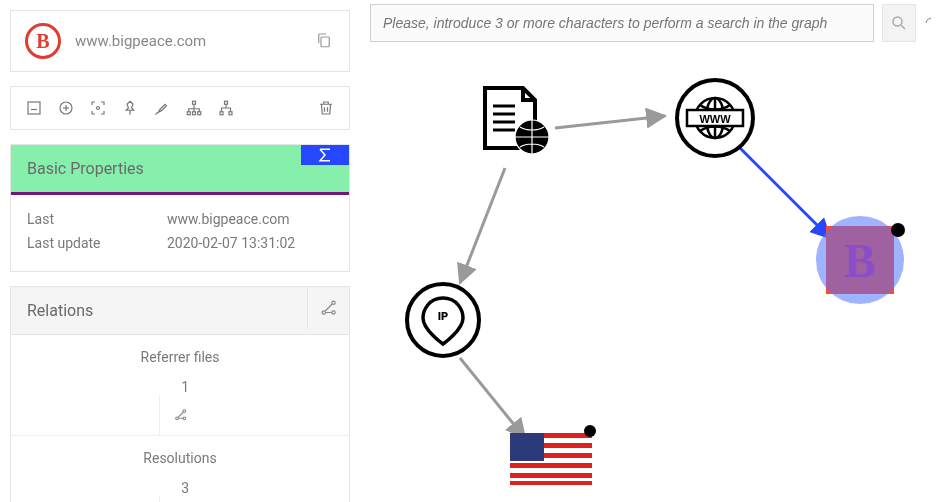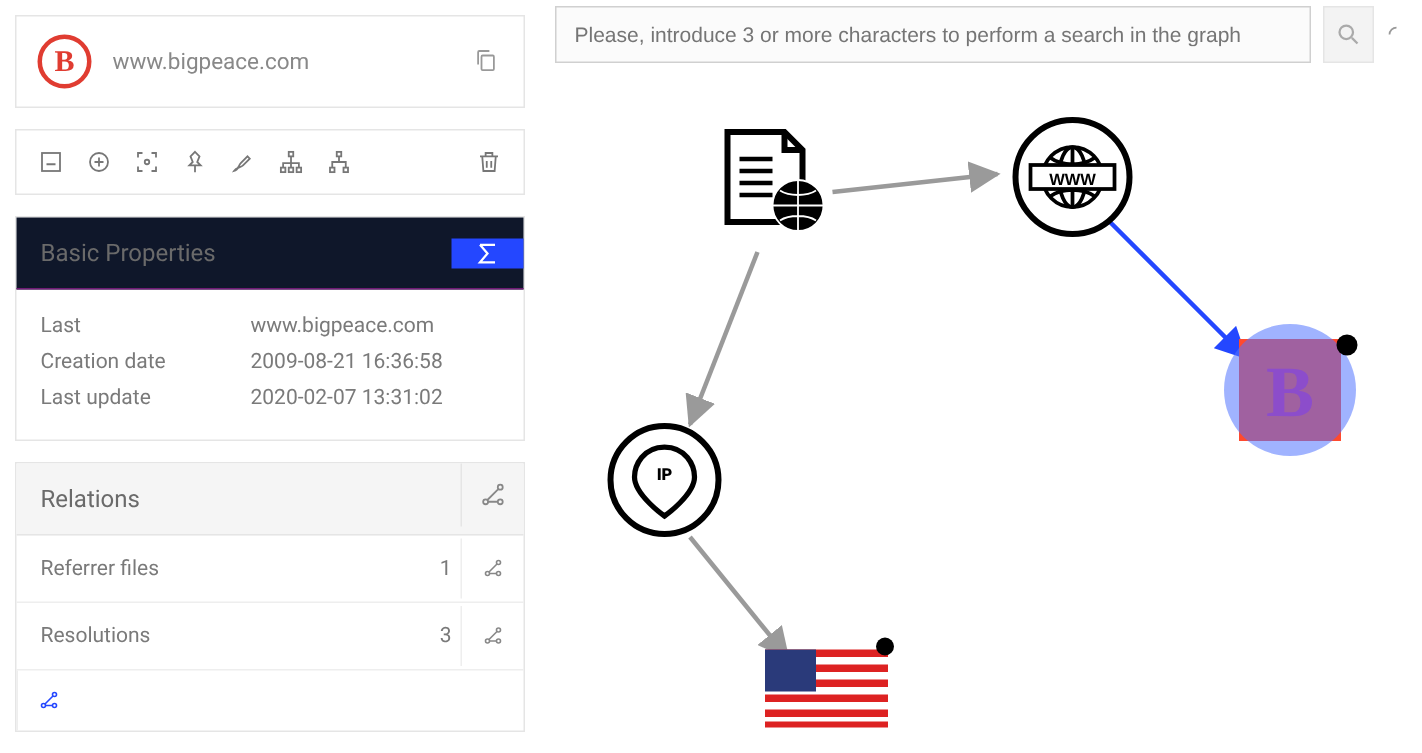--- a/index.html
+++ b/index.html
@@ -59,23 +59,23 @@
   }
   .toolbar .tool {
     width: 22px; height: 22px;
     color: #777;
     cursor: pointer;
     display: flex; align-items: center; justify-content: center;
   }
   .toolbar .spacer { flex: 1; }
   .section-header {
     display: flex;
-    align-items: center;
-    background: #0f172a;
-    border-bottom: 1px solid #701a75;
+    align-items: flex-start;
+    background: #86efac;
+    border-bottom: 3px solid #701a75;
   }
   .section-header .title {
     flex: 1;
     padding: 14px 16px;
     font-size: 16px;
     color: #6a6a6a;
   }
   .section-header .sigma {
     width: 48px;
     background: #2447ff;
@@ -110,20 +110,21 @@
     width: 42px;
     border-left: 1px solid #e5e5e5;
     padding: 12px 0;
     display: flex; align-items: center; justify-content: center;
     color: #888;
   }
   .rel-row {
     display: flex;
     align-items: center;
     border-top: 1px solid #eee;
+    flex-direction: column;
   }
   .rel-row:first-child { border-top: none; }
   .rel-row .label {
     flex: 1;
     padding: 14px 16px;
     color: #7a7a7a;
   }
   .rel-row .count {
     width: 30px;
     text-align: right;
@@ -149,20 +150,21 @@
     display: flex;
     align-items: center;
     gap: 8px;
   }
   .search-input {
     flex: 1;
     border: 1px solid #d0d0d0;
     background: #fbfbfb;
     padding: 10px 12px;
     font-size: 14px;
+    font-style: italic;
     color: #888;
     outline: none;
   }
   .search-btn {
     width: 34px; height: 38px;
     background: #f3f3f3;
     border: 1px solid #e5e5e5;
     display: flex; align-items: center; justify-content: center;
     color: #aaa;
   }
@@ -267,24 +269,20 @@
       <div class="sigma">
         <svg viewBox="0 0 24 24" width="20" height="20" fill="none" stroke="currentColor" stroke-width="1.8">
             <path d="M6 5h12M6 5l6 7-6 7h12"></path>
           </svg>
       </div>
     </div>
     <div class="props">
       <div class="prop-row">
         <div class="k">Last</div>
         <div class="v">www.bigpeace.com</div>
-      </div>
-      <div class="prop-row">
-        <div class="k">Creation date</div>
-        <div class="v">2009-08-21 16:36:58</div>
       </div>
       <div class="prop-row">
         <div class="k">Last update</div>
         <div class="v">2020-02-07 13:31:02</div>
       </div>
     </div>
   </div>
 
   <div class="card">
     <div class="relations-header">

